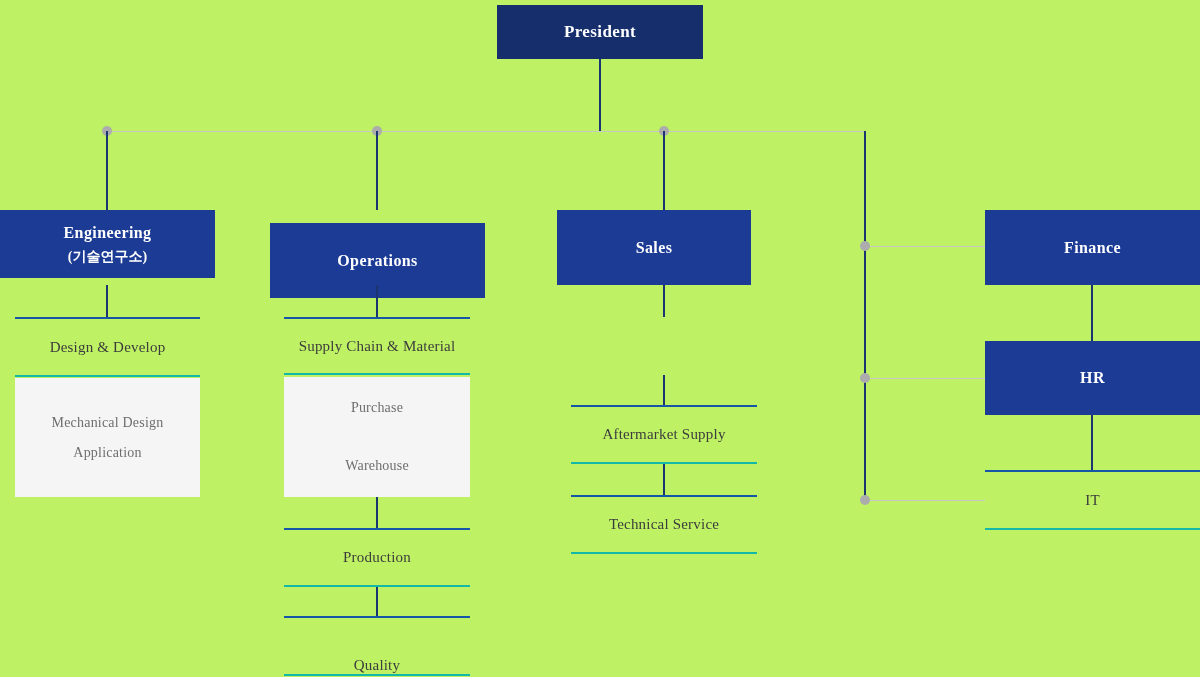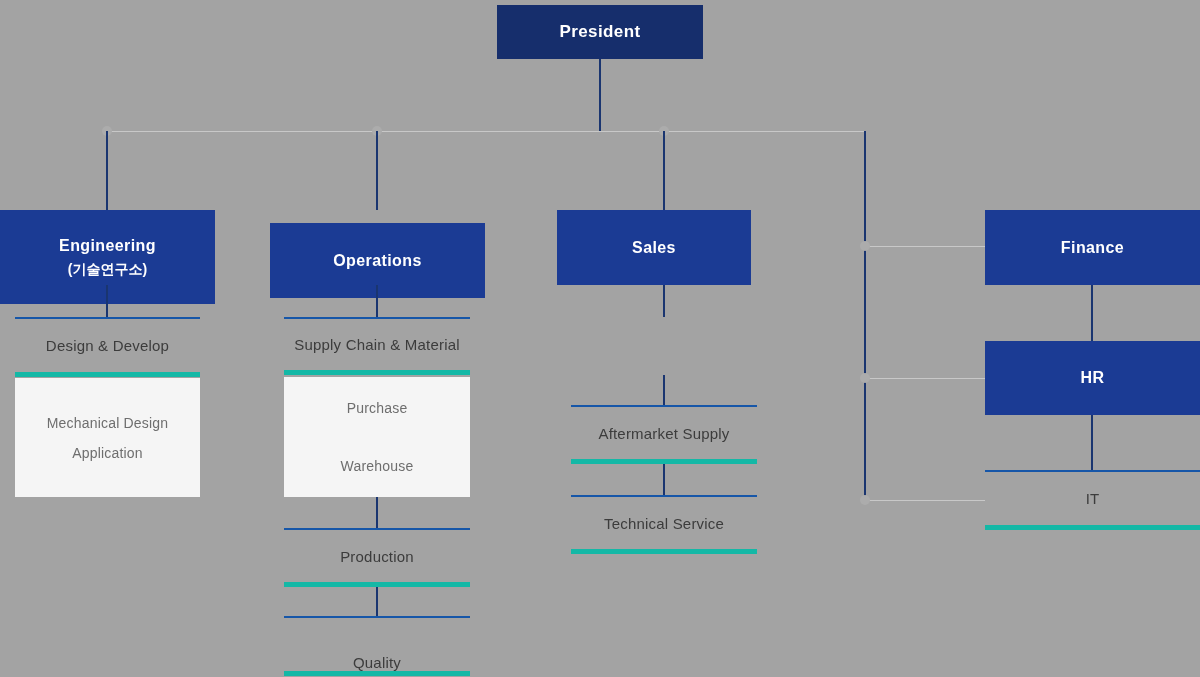--- a/index.html
+++ b/index.html
@@ -1,20 +1,20 @@
 <!DOCTYPE html>
 <html><head>
 <meta charset="utf-8">
 <style>
   html,body{margin:0;padding:0;background:#ffffff;}
   .stage{
     position:relative;
     width:1200px;height:677px;
-    background:#a3a3a3;
-    font-family:Liberation Sans, sans-serif;
+    background:#bef264;
+    font-family:Liberation Serif, serif;
     overflow:hidden;
   }
   
   .bluebox{
     position:absolute;
     background:#1B3B94;
     color:#ffffff;
     display:flex;flex-direction:column;
     align-items:center;justify-content:center;
     text-align:center;
@@ -23,21 +23,21 @@
     letter-spacing:.4px;
     line-height:1.6;
   }
   .bluebox.president{background:#162E6C;font-size:17px;}
   .bluebox .subtitle{font-size:14px;font-weight:bold;letter-spacing:0;}
   
   .cell{
     position:absolute;
     box-sizing:border-box;
     border-top:2px solid #1656A8;
-    border-bottom:5px solid #14b8a6;
+    border-bottom:2px solid #14b8a6;
     display:flex;align-items:center;justify-content:center;
     font-size:15px;color:#3C3C3C;
     background:transparent;
     letter-spacing:.2px;
   }
   
   .panel{
     position:absolute;
     background:#F5F5F5;
     color:#6E6E6E;
@@ -76,21 +76,21 @@
   <div class="vline" style="left:663px;top:131px;height:79px;"></div>
 
   <div class="vline" style="left:864px;top:131px;height:369px;"></div>
   <div class="hline-gray" style="left:865px;top:246px;width:120px;"></div>
   <div class="hline-gray" style="left:865px;top:378px;width:120px;"></div>
   <div class="hline-gray" style="left:865px;top:500px;width:120px;"></div>
   <div class="dot" style="left:860px;top:241px;"></div>
   <div class="dot" style="left:860px;top:373px;"></div>
   <div class="dot" style="left:860px;top:495px;"></div>
 
-  <div class="bluebox" style="left:0px;top:210px;width:215px;height:94px;line-height:1.55;">
+  <div class="bluebox" style="left:0px;top:210px;width:215px;height:68px;line-height:1.55;">
     <span>Engineering</span>
     <span class="subtitle">(기술연구소)</span>
   </div>
   <div class="vline" style="left:106px;top:285px;height:32px;"></div>
   <div class="cell" style="left:15px;top:317px;width:185px;height:60px;">
     <span>Design &amp; Develop</span>
   </div>
   <div class="panel" style="left:15px;top:378px;width:185px;height:119px;">
     <div class="pline">Mechanical Design</div>
     <div class="pline">Application</div>

